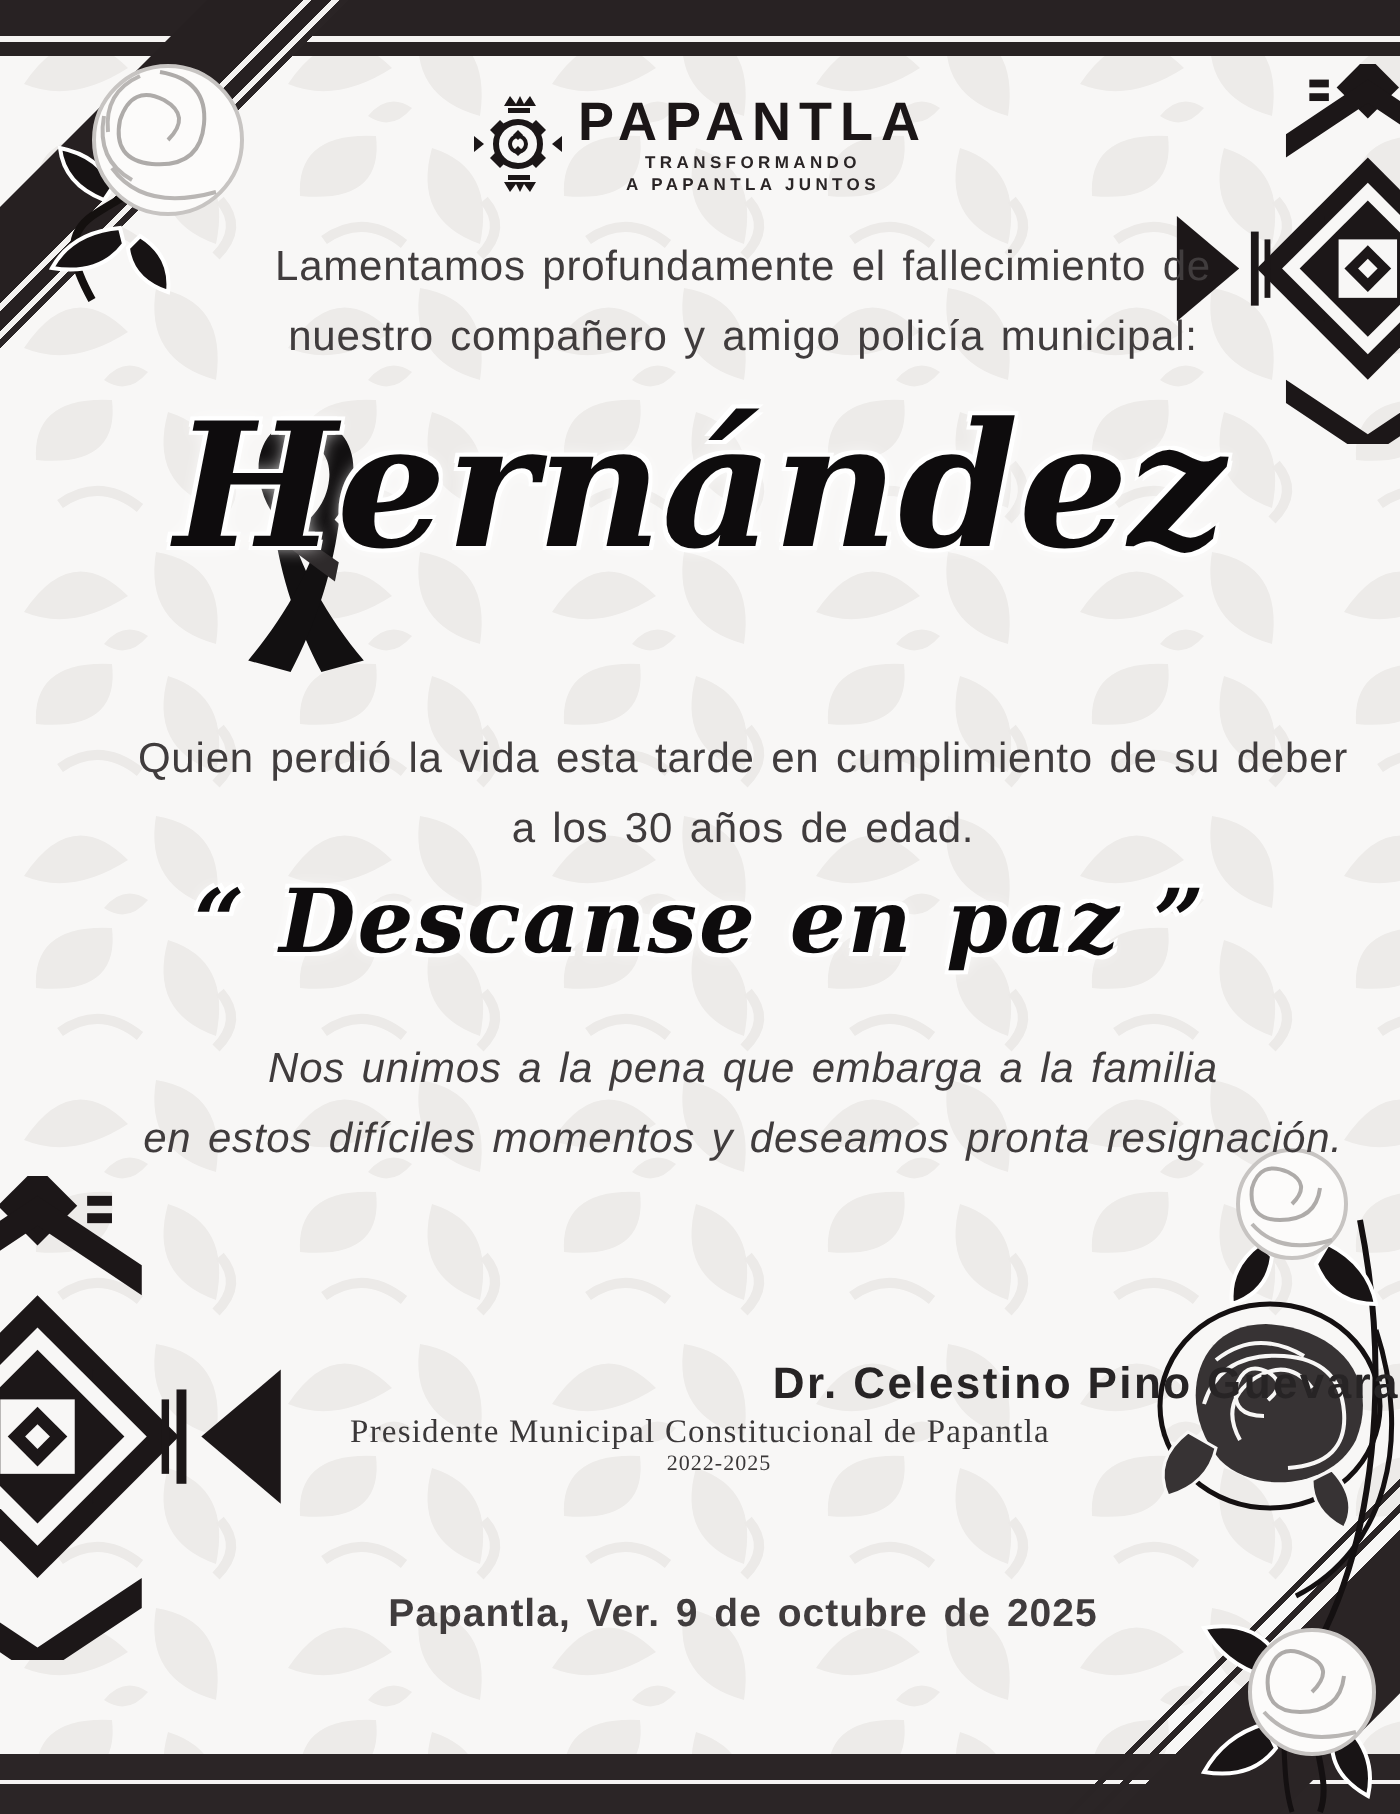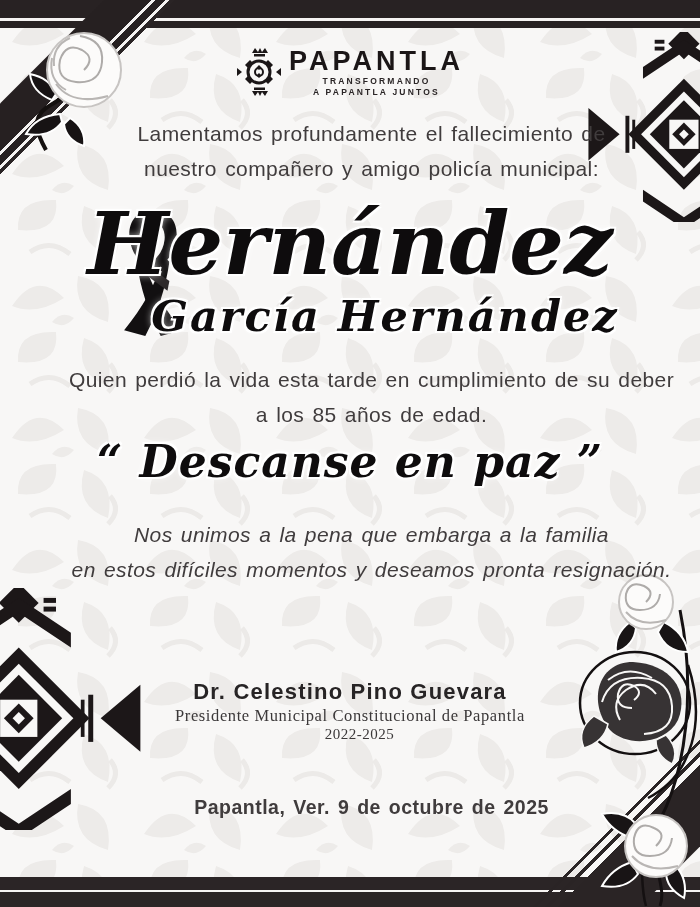--- a/index.html
+++ b/index.html
@@ -32,23 +32,23 @@
   .intro{top:116px;}
   .details{top:362px;}
   .condolence{top:517px;font-style:italic;}
   .script{
     font-family:"DejaVu Serif",serif;font-style:italic;font-weight:bold;color:#0e0c0d;
     text-shadow:-2px -2px 0 #fff,2px -2px 0 #fff,-2px 2px 0 #fff,2px 2px 0 #fff,0 0 9px #fff;
   }
   .first-name{top:196px;font-size:86px;line-height:96px;}
   .last-name{top:290px;left:70px;font-size:43px;line-height:52px;letter-spacing:2px;}
   .quote{top:420px;font-size:44px;line-height:84px;letter-spacing:1px;}
-  .sig-name{top:679px;font-size:22px;font-weight:bold;color:#272425;letter-spacing:1.2px;}
+  .sig-name{top:679px;font-size:22px;font-weight:bold;color:#272425;letter-spacing:1.2px;text-align:right;}
   .sig-title{top:706px;font-family:"Liberation Serif",serif;font-size:16.5px;color:#3b3839;letter-spacing:.6px;}
-  .sig-term{top:726px;font-family:"Liberation Serif",serif;font-size:15px;color:#3b3839;letter-spacing:.5px;margin-left:19px;}
+  .sig-term{top:726px;font-family:"Liberation Serif",serif;font-size:11px;color:#3b3839;letter-spacing:.5px;margin-left:19px;}
   .dateline{top:790px;font-size:19.5px;color:#403c3d;letter-spacing:.5px;word-spacing:2px;font-weight:bold;}
   
   .logo{position:absolute;top:46px;left:0;right:0;z-index:6;display:flex;justify-content:center;align-items:flex-start;gap:7px;}
   .logo-text{display:flex;flex-direction:column;align-items:center;}
   .logo-name{font-size:27px;font-weight:bold;color:#1b1617;letter-spacing:4px;line-height:30px;}
   .logo-tag{font-size:8.5px;color:#2a2526;letter-spacing:2.2px;line-height:11px;font-weight:bold;}
   
   .svg-abs{position:absolute;z-index:4;}
   .ribbon-holder{top:205px;left:100px;width:106px;height:132px;z-index:5;}
   .rose-tl{top:22px;left:8px;width:120px;height:130px;z-index:4;}
@@ -197,25 +197,24 @@
       <div class="logo-tag">A PAPANTLA JUNTOS</div>
     </div>
   </div>
 
   <div class="txt body-copy intro">
     <div>Lamentamos profundamente el fallecimiento de</div>
     <div>nuestro compañero y amigo policía municipal:</div>
   </div>
 
   <div class="txt script first-name">Hernández</div>
-  <div class="txt script last-name">García Hernández</div>
 
   <div class="txt body-copy details">
     <div>Quien perdió la vida esta tarde en cumplimiento de su deber</div>
-    <div>a los 85 años de edad.</div>
+    <div>a los 30 años de edad.</div>
   </div>
 
   <div class="txt script quote">“ Descanse en paz ”</div>
 
   <div class="txt body-copy condolence">
     <div>Nos unimos a la pena que embarga a la familia</div>
     <div>en estos difíciles momentos y deseamos pronta resignación.</div>
   </div>
 
   <div class="txt sig-name">Dr. Celestino Pino Guevara</div>

